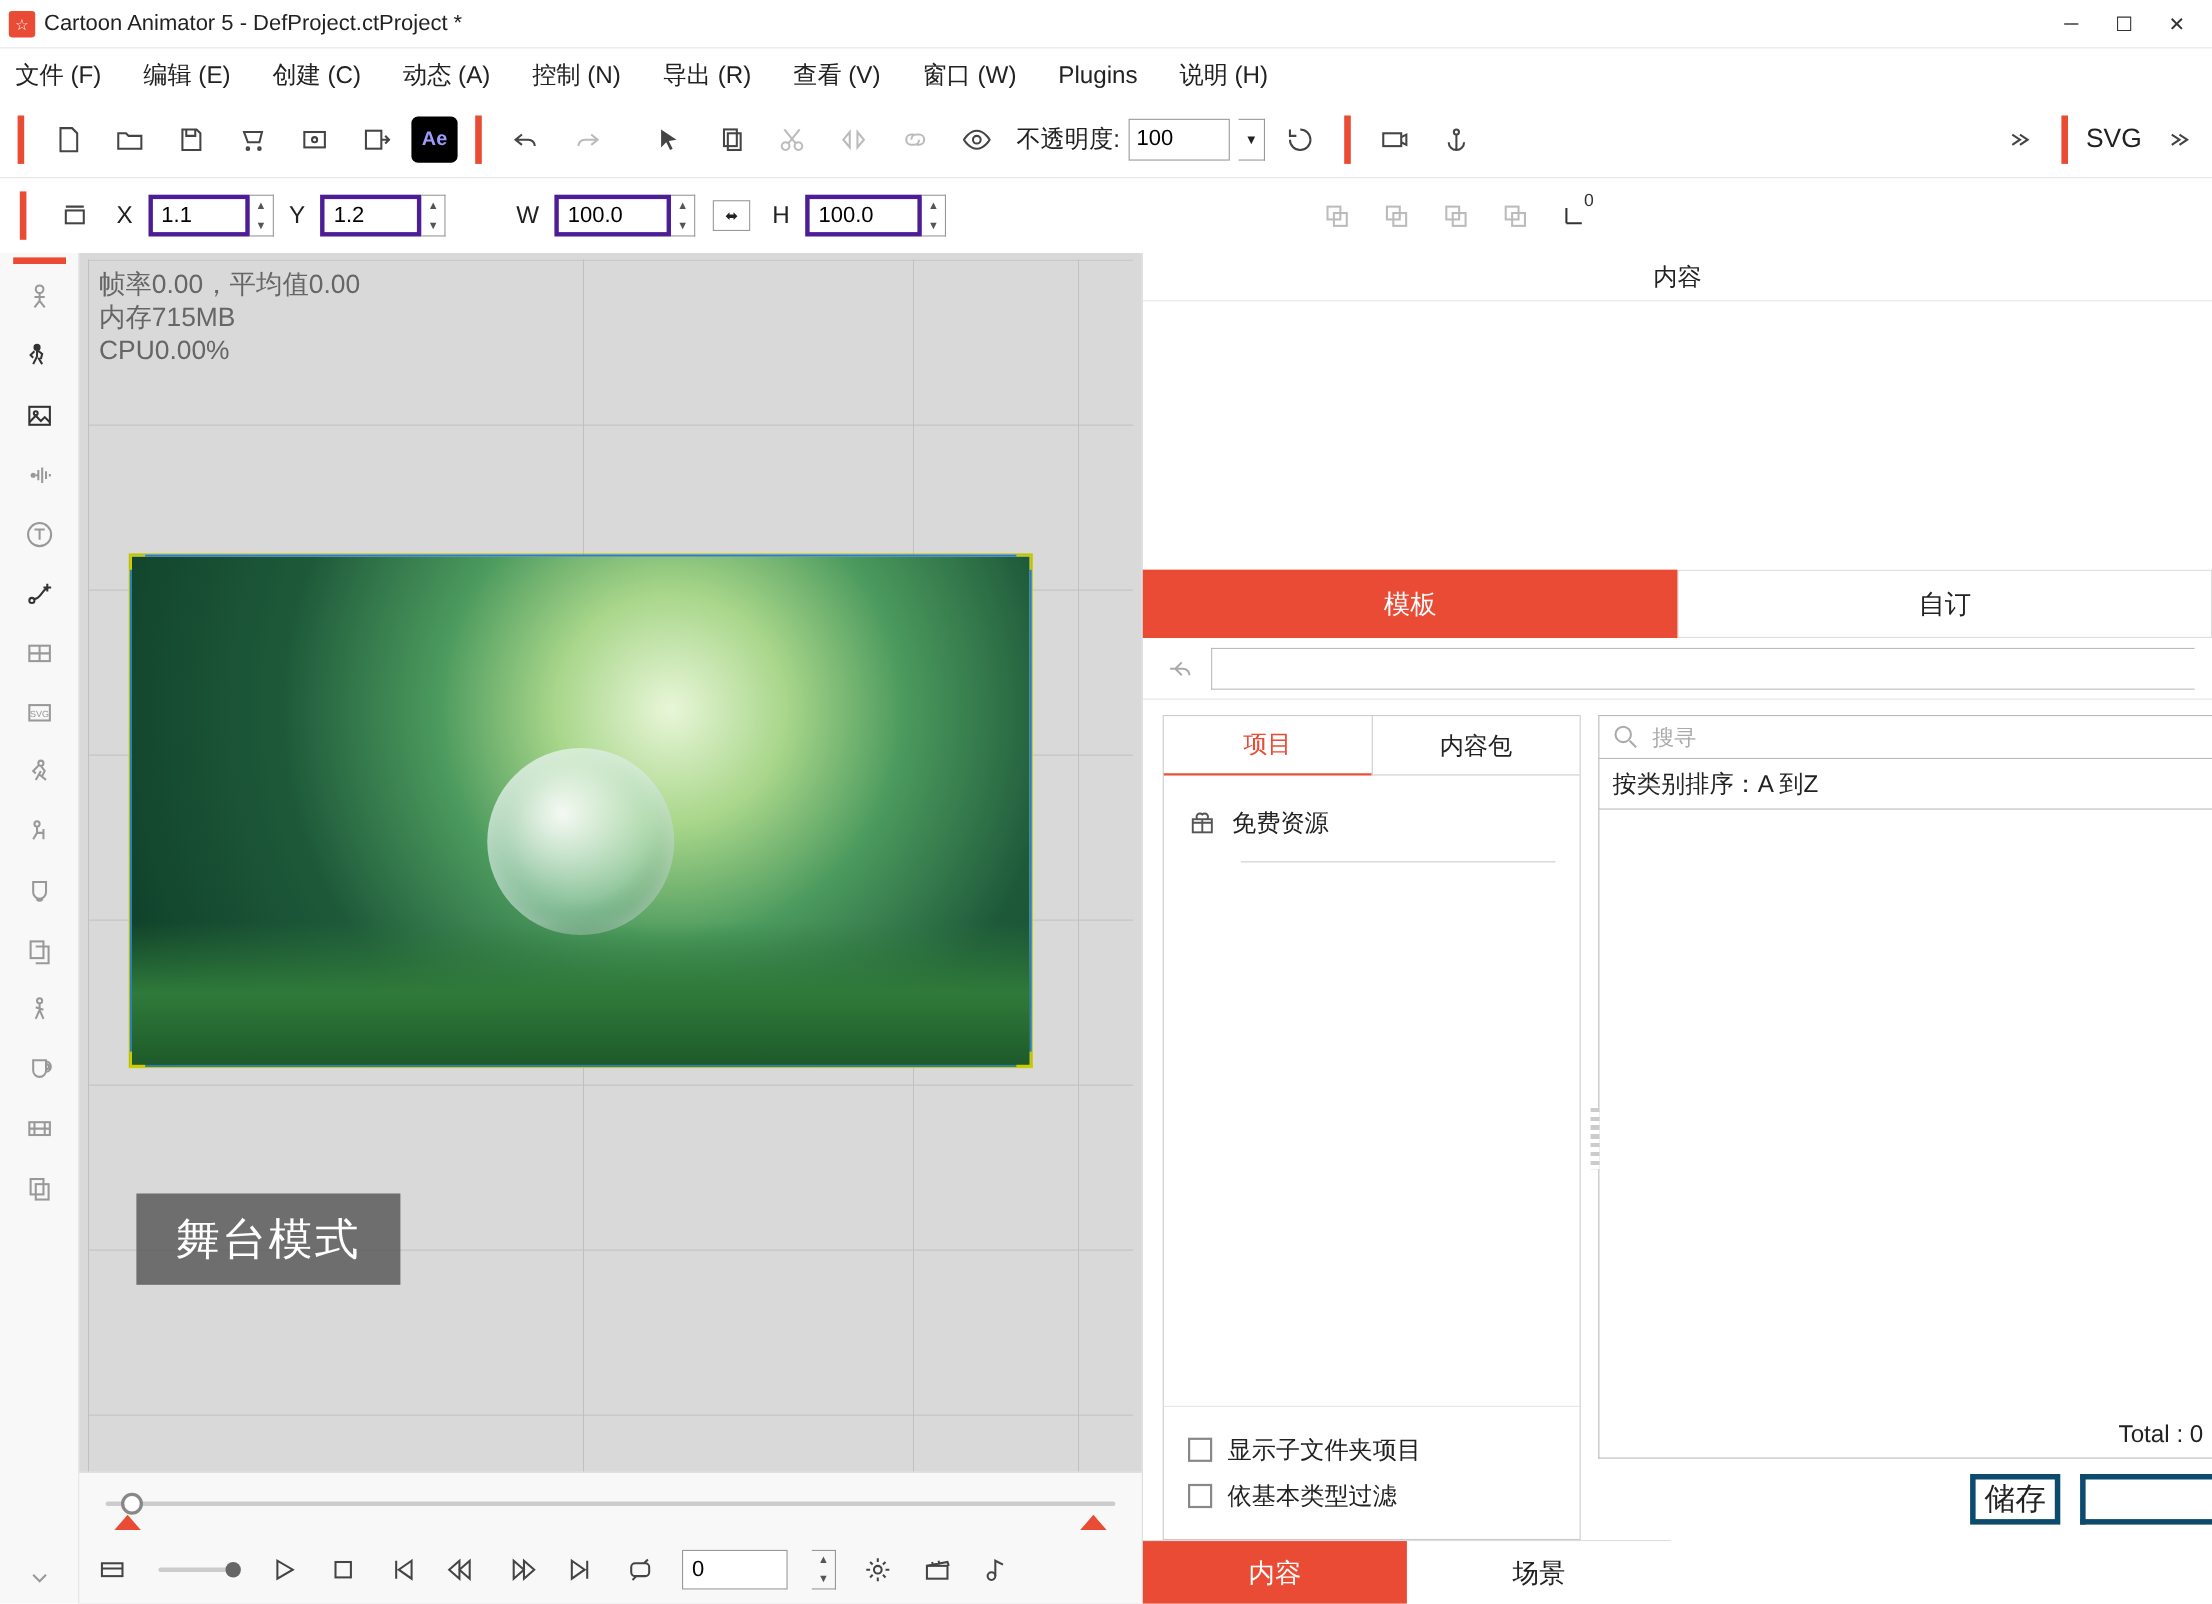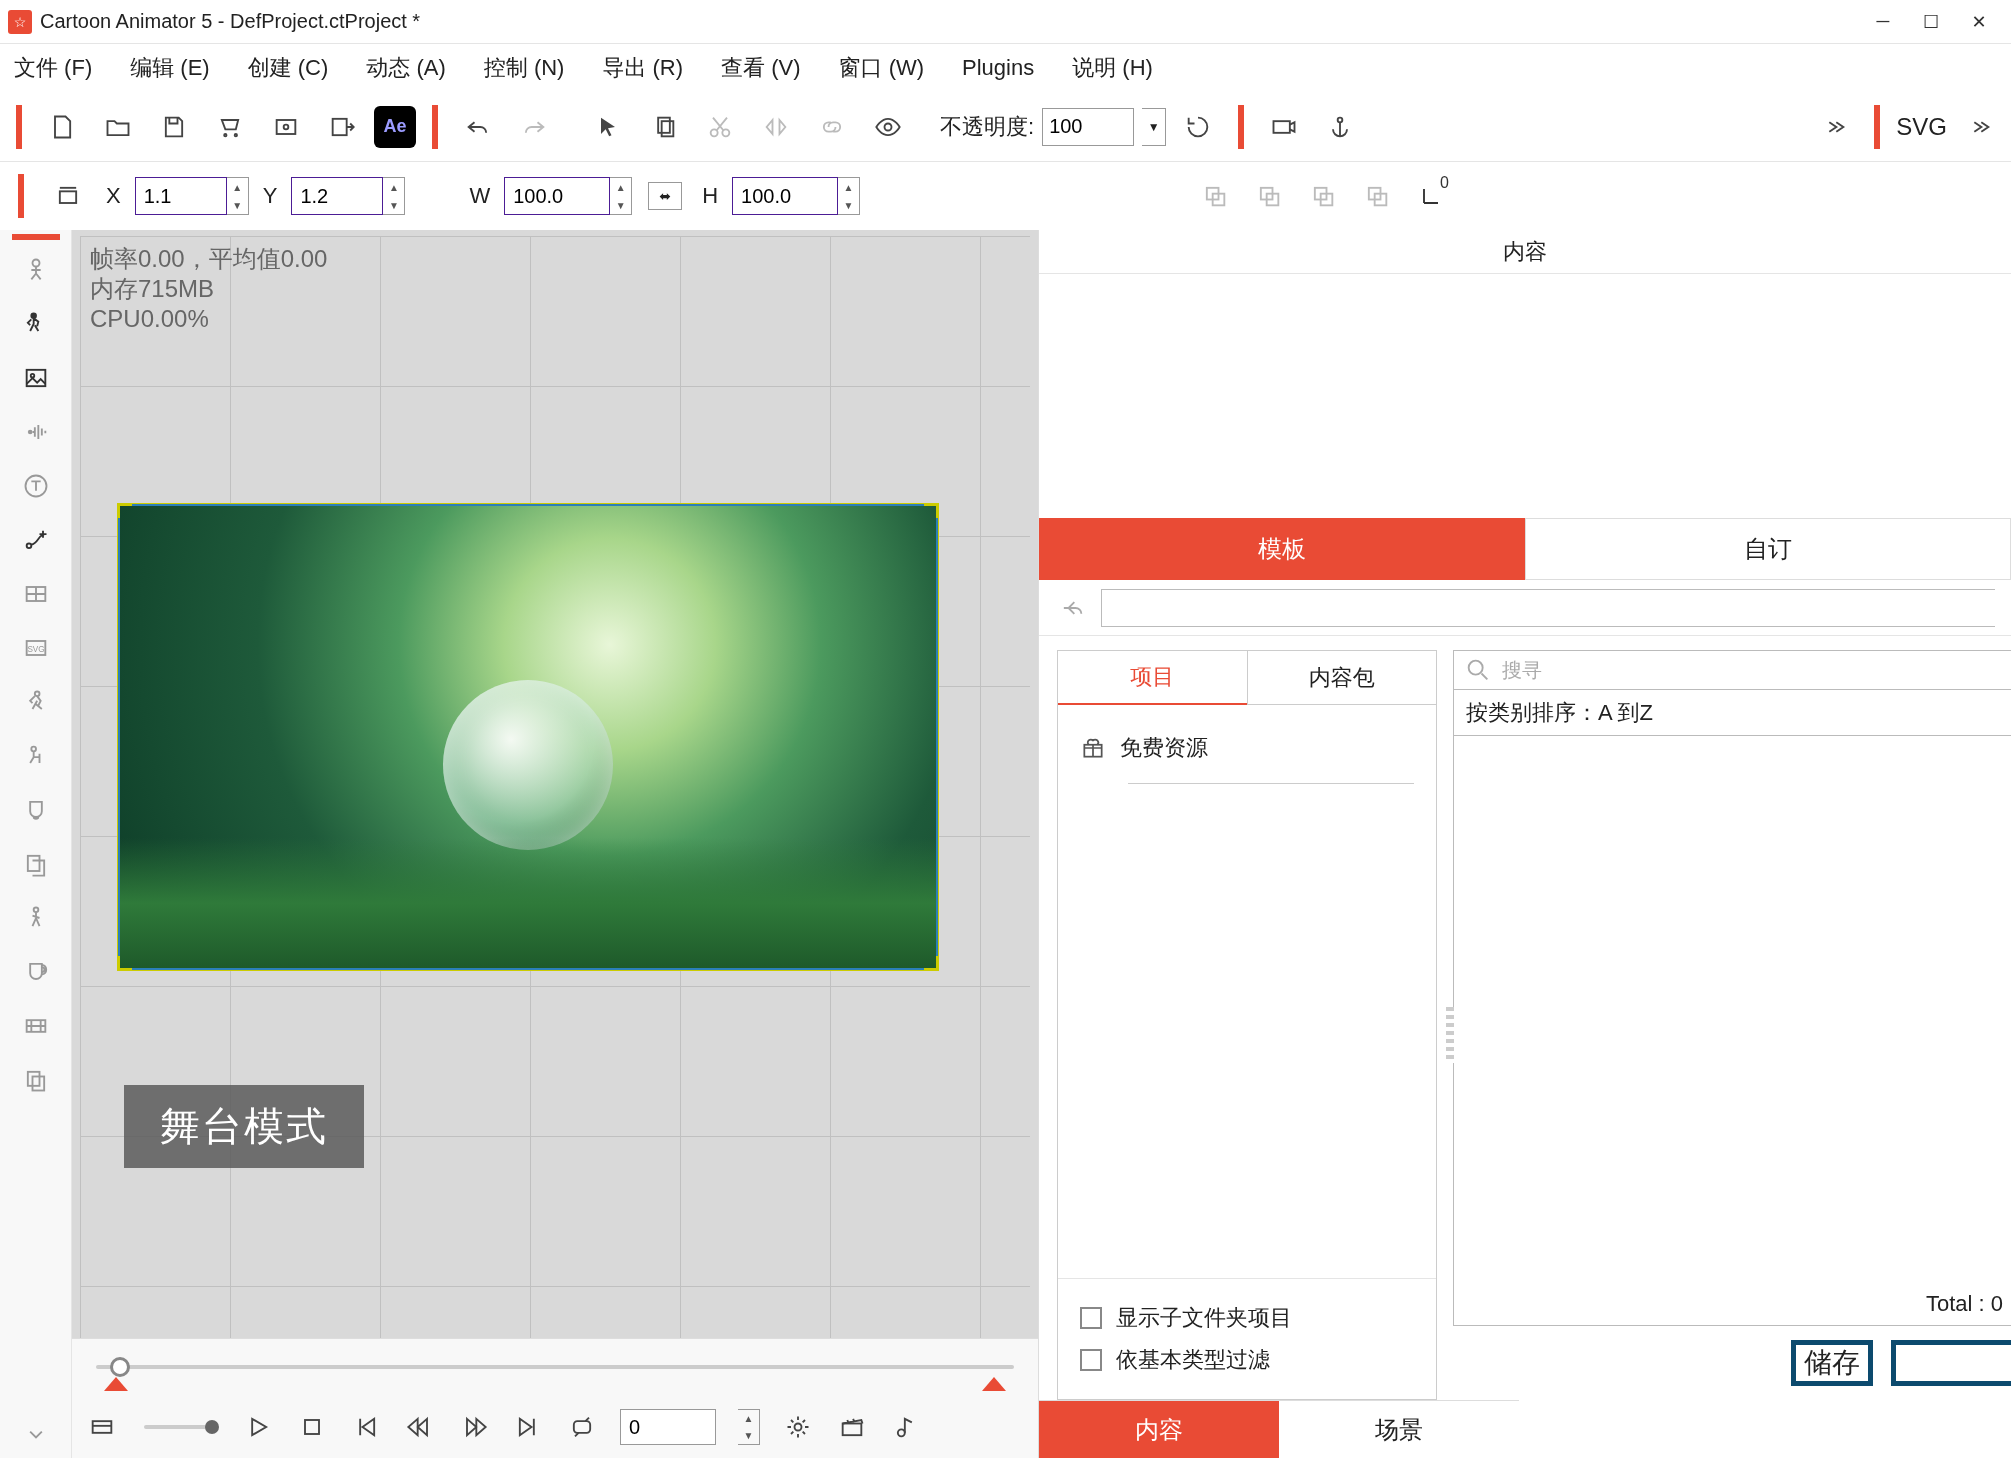--- a/index.html
+++ b/index.html
@@ -11,29 +11,29 @@
 .win-btn { width: 48px; height: 32px; display: flex; align-items: center; justify-content: center; font-size: 18px; color: #333; }
 
 .menu-bar { display: flex; align-items: center; height: 48px; padding: 0 10px; gap: 30px; font-size: 22px; }
 .menu-item { padding: 6px 4px; }
 
 .toolbar { display: flex; align-items: center; height: 70px; padding: 0 8px; gap: 8px; border-bottom: 1px solid #e5e5e5; }
 .tb-sep { width: 6px; height: 44px; background: #e94b35; margin: 0 8px; }
 .tb-btn { width: 48px; height: 48px; display: flex; align-items: center; justify-content: center; color: #444; }
 .tb-btn.disabled { color: #bbb; }
 .tb-btn.ae { background: #000000; color: #9c9cff; border-radius: 6px; font-weight: bold; font-size: 18px; width: 42px; height: 42px; }
-.opacity-label { font-size: 22px; margin-left: 20px; }
+.opacity-label { font-size: 22px; margin-left: 4px; }
 .opacity-input { width: 92px; height: 38px; border: 1px solid #999; padding: 0 6px; font-size: 20px; }
 .opacity-drop { width: 24px; height: 38px; border: 1px solid #999; border-left: none; display: flex; align-items: center; justify-content: center; font-size: 12px; }
 
 .secondary-bar { display: flex; align-items: center; height: 68px; padding: 0 8px; gap: 10px; }
 .sec-sep { width: 6px; height: 44px; background: #e94b35; margin: 0 10px; }
 .coord-label { font-size: 22px; margin: 0 4px; }
 .coord-box { display: flex; align-items: center; }
-.coord-input { width: 92px; height: 38px; border: 1px solid #4c1d95; padding: 0 8px; font-size: 20px; }
+.coord-input { width: 92px; height: 38px; border: 4px solid #4c1d95; padding: 0 8px; font-size: 20px; }
 .coord-input.wide { width: 106px; }
 .coord-spinner { width: 22px; height: 38px; border: 1px solid #999; border-left: none; display: flex; flex-direction: column; }
 .coord-spinner span { flex: 1; display: flex; align-items: center; justify-content: center; font-size: 10px; color: #555; }
 .link-btn { width: 34px; height: 28px; border: 1px solid #999; display: flex; align-items: center; justify-content: center; font-size: 14px; margin: 0 6px; }
 .align-btn { width: 44px; height: 44px; display: flex; align-items: center; justify-content: center; color: #bbb; }
 
 .main-row { display: flex; height: calc(1458px - 44px - 48px - 70px - 68px); }
 
 .left-toolbar { width: 72px; background: #f8f8f8; border-right: 1px solid #e5e5e5; display: flex; flex-direction: column; align-items: center; padding-top: 4px; gap: 6px; }
 .lt-active { width: 48px; height: 6px; background: #e94b35; }

